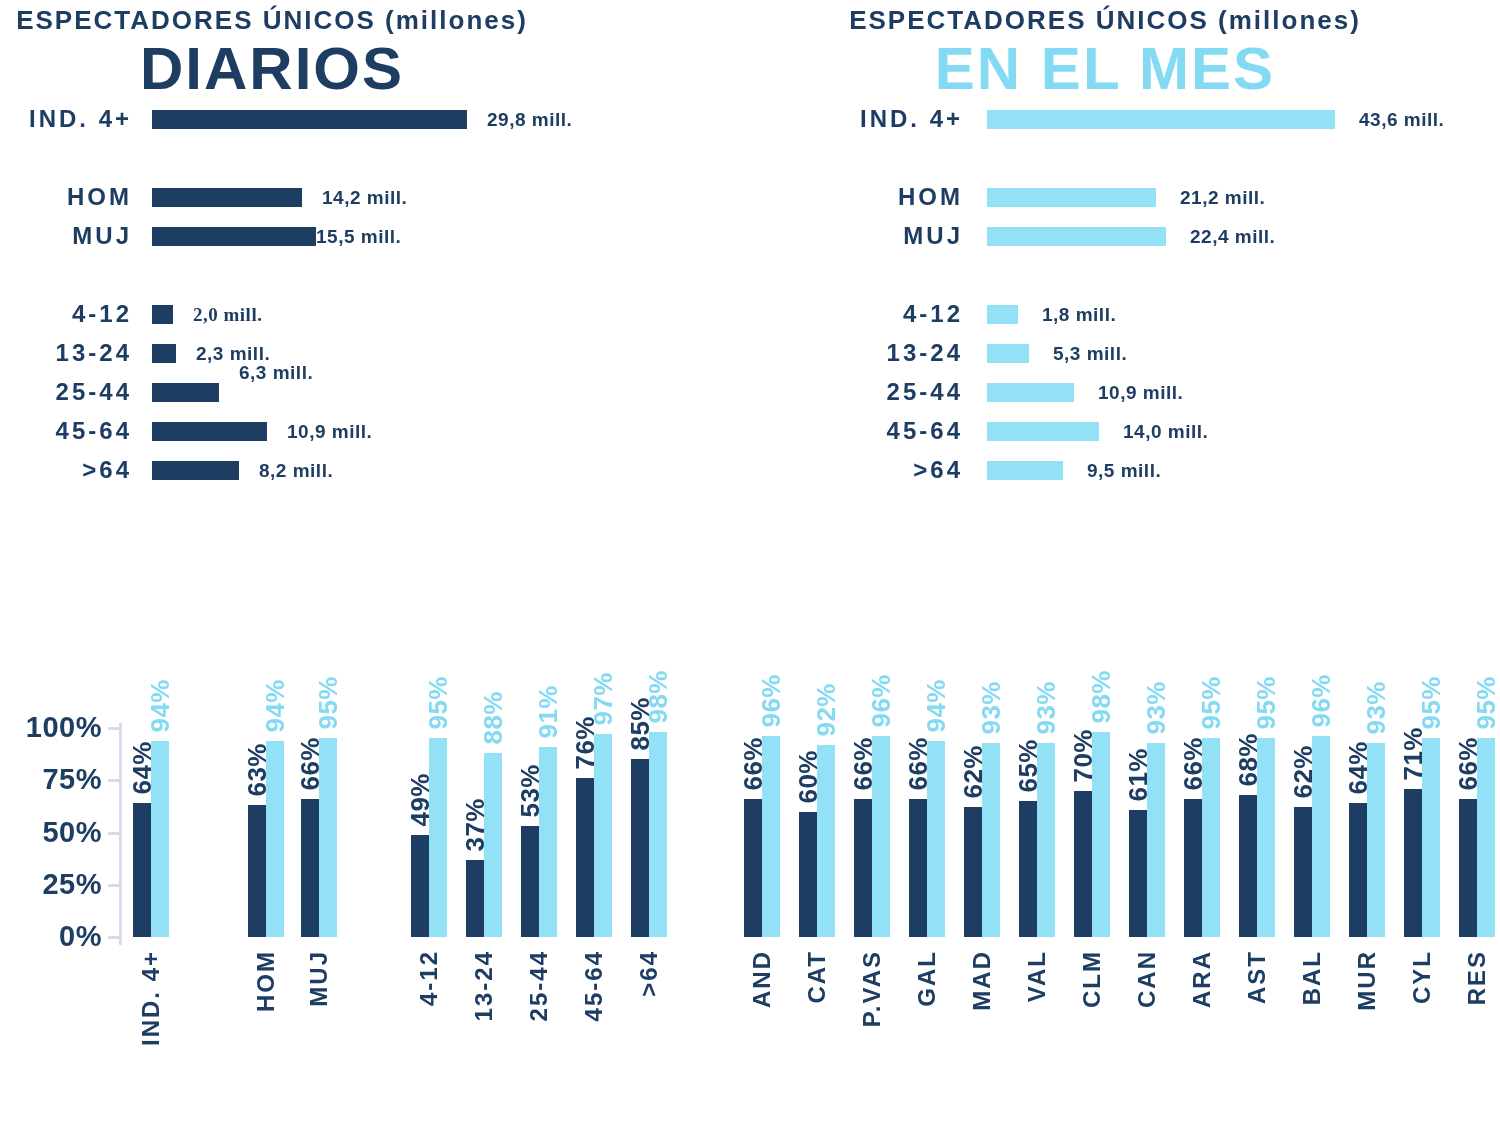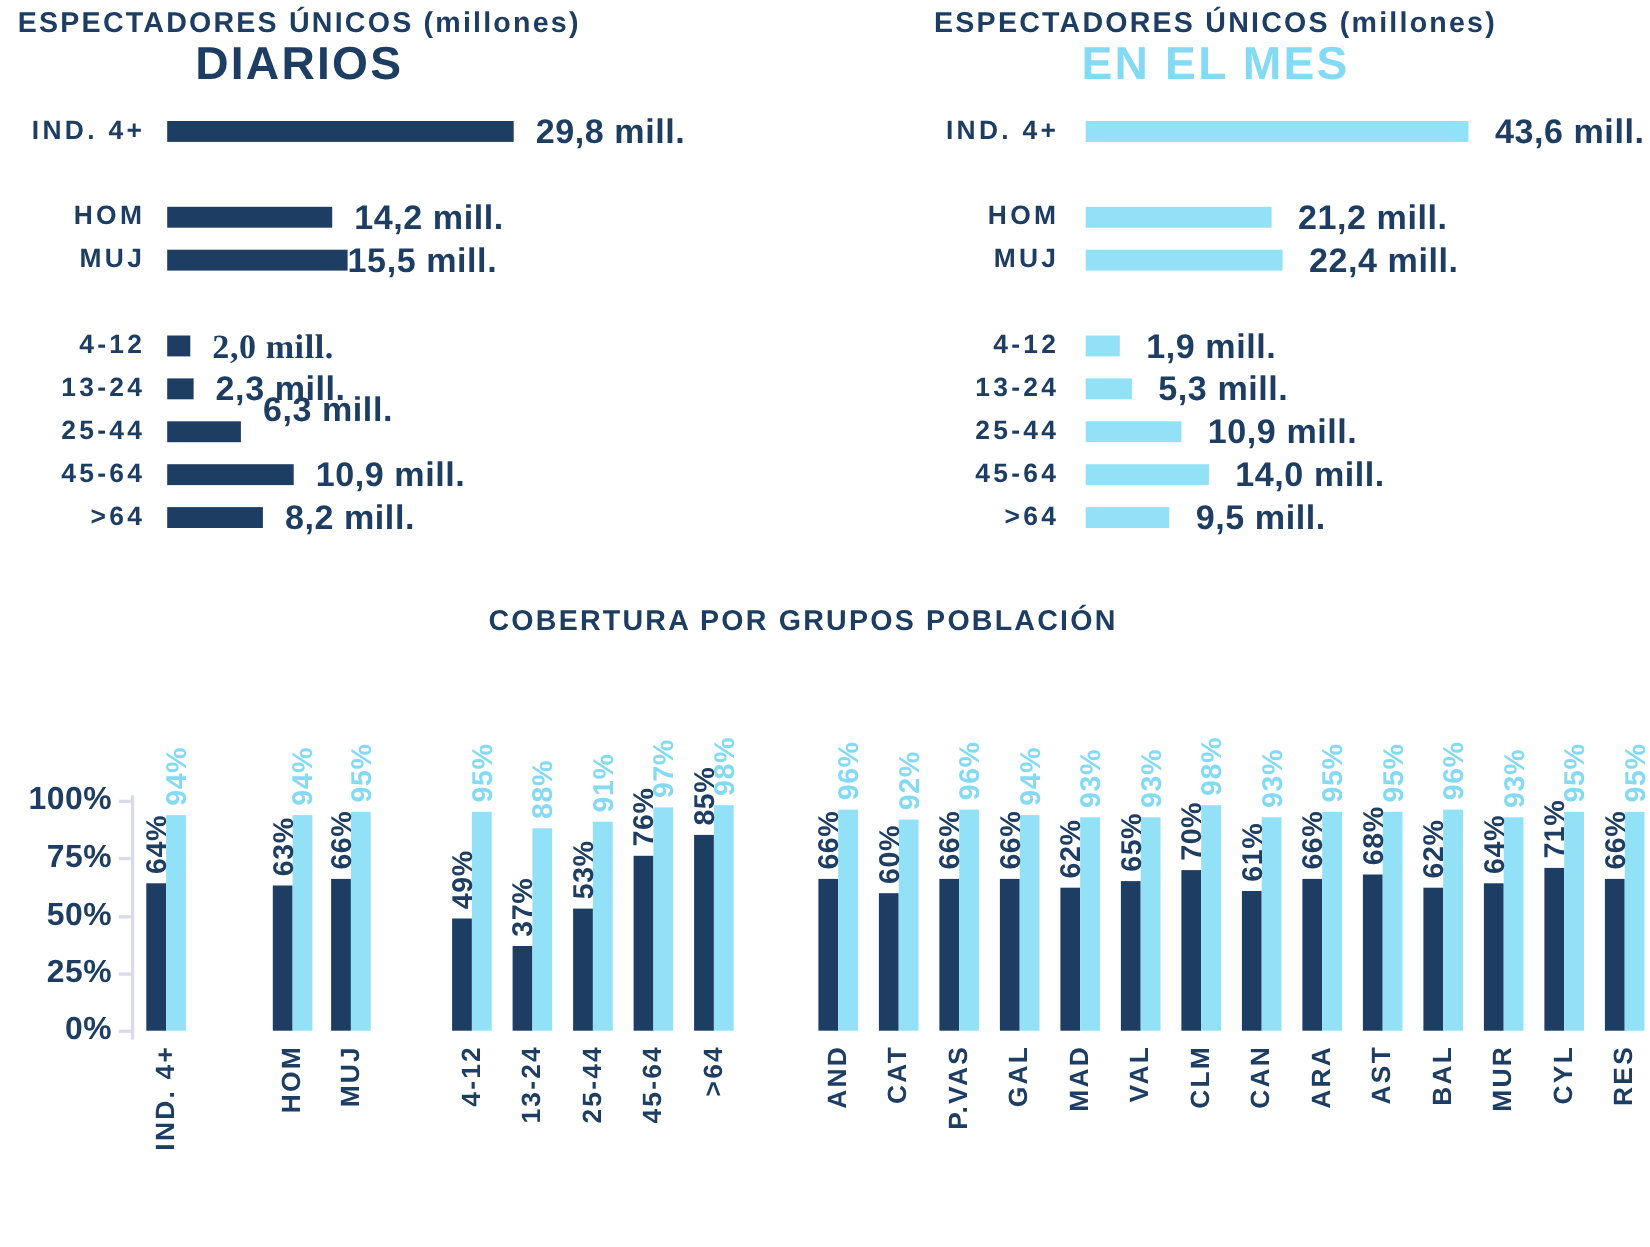--- a/index.html
+++ b/index.html
@@ -4,44 +4,43 @@
 <style>
   :root{
     --navy:#1e3d63; --light-blue:#93e1f7; --light-blue-text:#84daf2;
     --axis-line:#d8dce8; --background:#ffffff;
   }
   html,body{margin:0;padding:0;background:var(--background);}
   #stage{position:relative;width:1500px;height:1134px;overflow:hidden;background:var(--background);
          font-family:"Liberation Sans",sans-serif;font-weight:700;}
   #stage div{position:absolute;}
   .t1{font-size:26px;letter-spacing:2px;color:var(--navy);text-align:center;white-space:nowrap;}
-  .t2{font-size:42px;letter-spacing:2px;text-align:center;white-space:nowrap;}
+  .t2{font-size:60px;letter-spacing:2px;text-align:center;white-space:nowrap;}
   .navy-fg{color:var(--navy);}
   .light-fg{color:var(--light-blue-text);}
   .navy-bg{background:var(--navy);}
   .light-bg{background:var(--light-blue);}
   .rlabel{font-size:24px;letter-spacing:3px;color:var(--navy);text-align:right;white-space:nowrap;line-height:26px;}
-  .rval{font-size:31px;letter-spacing:.5px;color:var(--navy);white-space:nowrap;line-height:27px;}
+  .rval{font-size:19px;letter-spacing:.5px;color:var(--navy);white-space:nowrap;line-height:27px;}
   .yt{font-size:29px;letter-spacing:.5px;color:var(--navy);text-align:right;transform:translateY(-52%);white-space:nowrap;}
   .tickbar{background:var(--axis-line);}
   .vtxt{writing-mode:vertical-rl;transform:rotate(180deg);white-space:nowrap;line-height:1;}
   .pct{font-size:26px;letter-spacing:.5px;}
   .cat{font-size:24px;letter-spacing:2px;color:var(--navy);}
 </style>
 </head>
 <body>
 
 <div id="stage">
   <div class="t1" style="left:0;top:5px;width:544px">ESPECTADORES ÚNICOS (millones)</div>
   <div class="t2 navy-fg" style="left:0;top:34px;width:544px">DIARIOS</div>
 
   <div class="t1" style="left:835px;top:5px;width:540px">ESPECTADORES ÚNICOS (millones)</div>
   <div class="t2 light-fg" style="left:835px;top:34px;width:540px">EN EL MES</div>
 
-  <div class="t1" style="left:330px;top:549px;width:800px">COBERTURA  POR GRUPOS POBLACIÓN</div>
 <div class="rlabel" style="left: 0px; width: 132px; top: 106px;">IND. 4+</div>
     <div class="hbar navy-bg" style="left: 152px; top: 110px; width: 315px; height: 19px;"></div>
     <div class="rval" style="left: 487px; top: 106px;">29,8 mill.</div>
     <div class="rlabel" style="left: 0px; width: 132px; top: 184px;">HOM</div>
     <div class="hbar navy-bg" style="left: 152px; top: 188px; width: 150px; height: 19px;"></div>
     <div class="rval" style="left: 322px; top: 184px;">14,2 mill.</div>
     <div class="rlabel" style="left: 0px; width: 132px; top: 223px;">MUJ</div>
     <div class="hbar navy-bg" style="left: 152px; top: 227px; width: 164px; height: 19px;"></div>
     <div class="rval" style="left: 316px; top: 223px;">15,5 mill.</div>
     <div class="rlabel" style="left: 0px; width: 132px; top: 301px;">4-12</div>
@@ -63,21 +62,21 @@
     <div class="hbar light-bg" style="left: 987px; top: 110px; width: 348px; height: 19px;"></div>
     <div class="rval" style="left: 1359px; top: 106px;">43,6 mill.</div>
     <div class="rlabel" style="left: 820px; width: 143px; top: 184px;">HOM</div>
     <div class="hbar light-bg" style="left: 987px; top: 188px; width: 169px; height: 19px;"></div>
     <div class="rval" style="left: 1180px; top: 184px;">21,2 mill.</div>
     <div class="rlabel" style="left: 820px; width: 143px; top: 223px;">MUJ</div>
     <div class="hbar light-bg" style="left: 987px; top: 227px; width: 179px; height: 19px;"></div>
     <div class="rval" style="left: 1190px; top: 223px;">22,4 mill.</div>
     <div class="rlabel" style="left: 820px; width: 143px; top: 301px;">4-12</div>
     <div class="hbar light-bg" style="left: 987px; top: 305px; width: 31px; height: 19px;"></div>
-    <div class="rval" style="left: 1042px; top: 301px;">1,9 mill.</div>
+    <div class="rval" style="left: 1042px; top: 301px;">1,8 mill.</div>
     <div class="rlabel" style="left: 820px; width: 143px; top: 340px;">13-24</div>
     <div class="hbar light-bg" style="left: 987px; top: 344px; width: 42px; height: 19px;"></div>
     <div class="rval" style="left: 1053px; top: 340px;">5,3 mill.</div>
     <div class="rlabel" style="left: 820px; width: 143px; top: 379px;">25-44</div>
     <div class="hbar light-bg" style="left: 987px; top: 383px; width: 87px; height: 19px;"></div>
     <div class="rval" style="left: 1098px; top: 379px;">10,9 mill.</div>
     <div class="rlabel" style="left: 820px; width: 143px; top: 418px;">45-64</div>
     <div class="hbar light-bg" style="left: 987px; top: 422px; width: 112px; height: 19px;"></div>
     <div class="rval" style="left: 1123px; top: 418px;">14,0 mill.</div>
     <div class="rlabel" style="left: 820px; width: 143px; top: 457px;">&gt;64</div>

